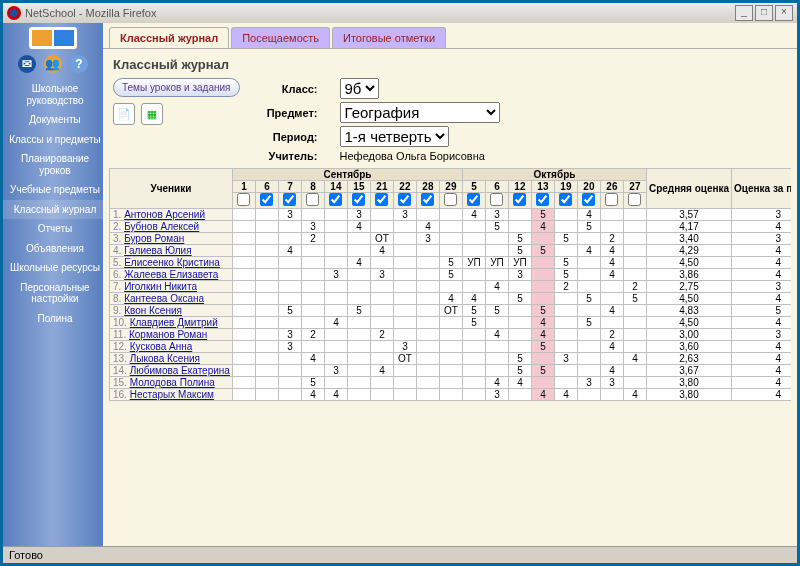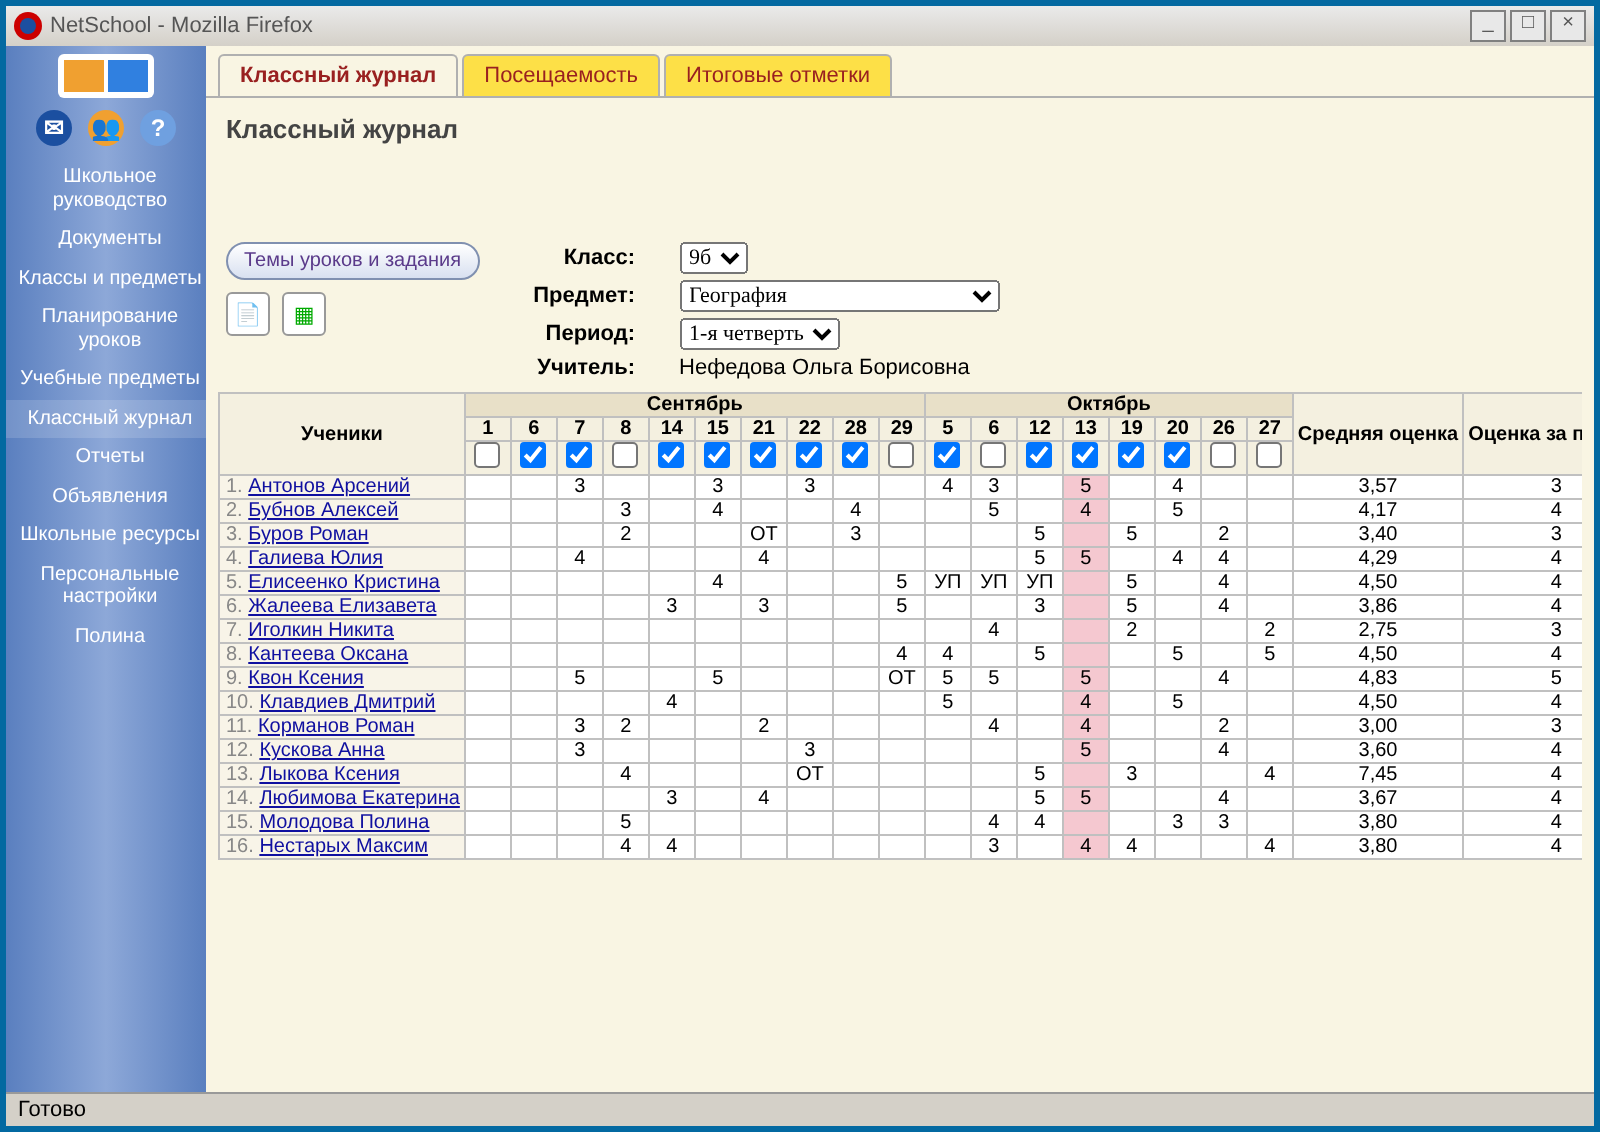--- a/index.html
+++ b/index.html
@@ -16,28 +16,28 @@
 .sidebar .logo span:nth-child(2){background:#3080e0;}
 .sidebar .iconrow{display:flex;gap:8px;margin-bottom:6px;}
 .sidebar .iconrow div{width:18px;height:18px;border-radius:50%;background:#f0a030;color:#fff;font-weight:bold;text-align:center;line-height:18px;font-size:12px;}
 .sidebar .iconrow div:nth-child(1){background:#1b4fa0;}
 .sidebar .iconrow div:nth-child(2){background:#f0a030;}
 .sidebar .iconrow div:nth-child(3){background:#6fa0e0;}
 .sidebar .navitem{width:100%;text-align:center;padding:4px 2px;color:#fff;text-decoration:none;cursor:pointer;line-height:1.15;}
 .sidebar .navitem.active{background:rgba(255,255,255,0.15);}
 .content{flex:1;background:#f9f5e3;display:flex;flex-direction:column;overflow:hidden;}
 .tabs{display:flex;padding:4px 6px 0;border-bottom:1px solid #b0b0b0;}
-.tab{padding:4px 10px;border:1px solid #b0b0b0;border-bottom:none;background:#fde047;margin-right:2px;font-size:11px;color:#992020;cursor:pointer;border-radius:3px 3px 0 0;white-space:nowrap;}
+.tab{padding:4px 10px;border:1px solid #b0b0b0;border-bottom:none;background:#c4b5fd;margin-right:2px;font-size:11px;color:#992020;cursor:pointer;border-radius:3px 3px 0 0;white-space:nowrap;}
 .tab.active{background:#f9f5e3;font-weight:bold;}
 h2{margin:8px 10px 6px;font-size:13px;color:#444;}
-.controls{display:flex;gap:8px;padding:0 10px 6px;align-items:flex-start;margin-top:43px;}
+.controls{display:flex;gap:8px;padding:0 10px 6px;align-items:flex-start;}
 .lessons-btn{background:linear-gradient(#fff,#d8e0f0);border:1px solid #8090b0;border-radius:10px;padding:3px 8px;text-align:center;font-size:10px;color:#5a3a8a;cursor:pointer;line-height:1.1;}
 .form-grid{display:grid;grid-template-columns:70px 1fr;gap:3px 22px;align-items:center;font-size:11px;}
 .form-grid label{text-align:right;font-weight:bold;}
-.form-grid select{font-size:11px;font-family:Liberation Serif, serif;}
+.form-grid select{font-size:15px;}
 .teacher{white-space:nowrap;}
 .iconbtn{width:20px;height:20px;border:1px solid #999;background:#fff;border-radius:3px;display:inline-flex;align-items:center;justify-content:center;cursor:pointer;margin-right:3px;font-size:11px;}
 .table-scroll{flex:1;overflow:auto;margin:0 6px 4px;}
 table{border-collapse:collapse;font-size:10px;background:#fff;}
 th,td{border:1px solid #c0c0c0;padding:0 2px;text-align:center;white-space:nowrap;}
 th{background:#f4f0e0;font-weight:bold;}
 th.group{background:#e8e0c8;}
 td.name{text-align:left;background:#f8f4e8;padding-left:3px;margin-left:48px;}
 td.name a{color:#1010a0;text-decoration:underline;cursor:pointer;}
 .rownum{color:#888;}
@@ -453,21 +453,21 @@
                 <td class="day"></td>
                 <td class="day"></td>
                 <td class="day"></td>
                 <td class="day"></td>
                 <td class="day">5</td>
                 <td class="day hi"></td>
                 <td class="day">3</td>
                 <td class="day"></td>
                 <td class="day"></td>
                 <td class="day">4</td>
-                <td>7,45</td>
+                <td>2,63</td>
                 <td>4</td>
               </tr>
               <tr>
                 <td class="name"><span class="rownum">14.</span> <a>Любимова Екатерина</a></td>
                 <td class="day"></td>
                 <td class="day"></td>
                 <td class="day"></td>
                 <td class="day"></td>
                 <td class="day">3</td>
                 <td class="day"></td>

